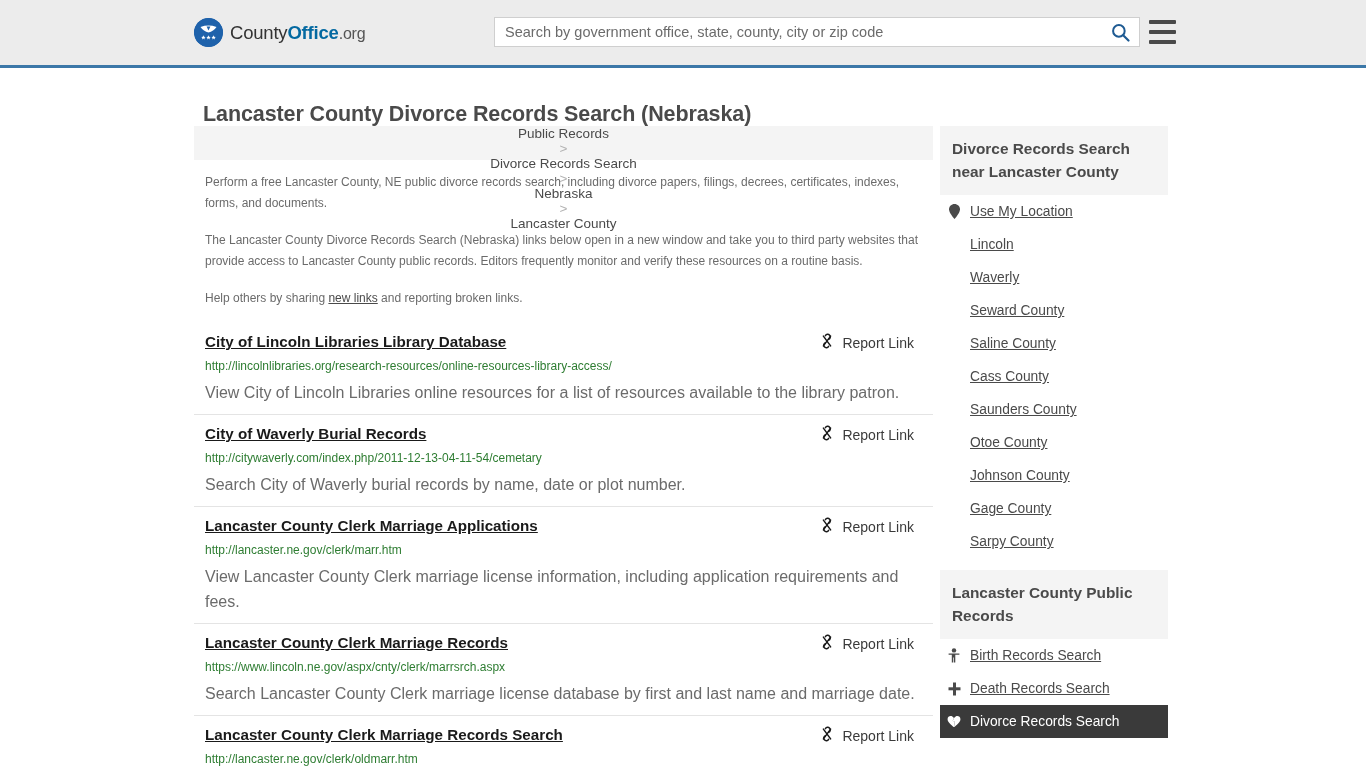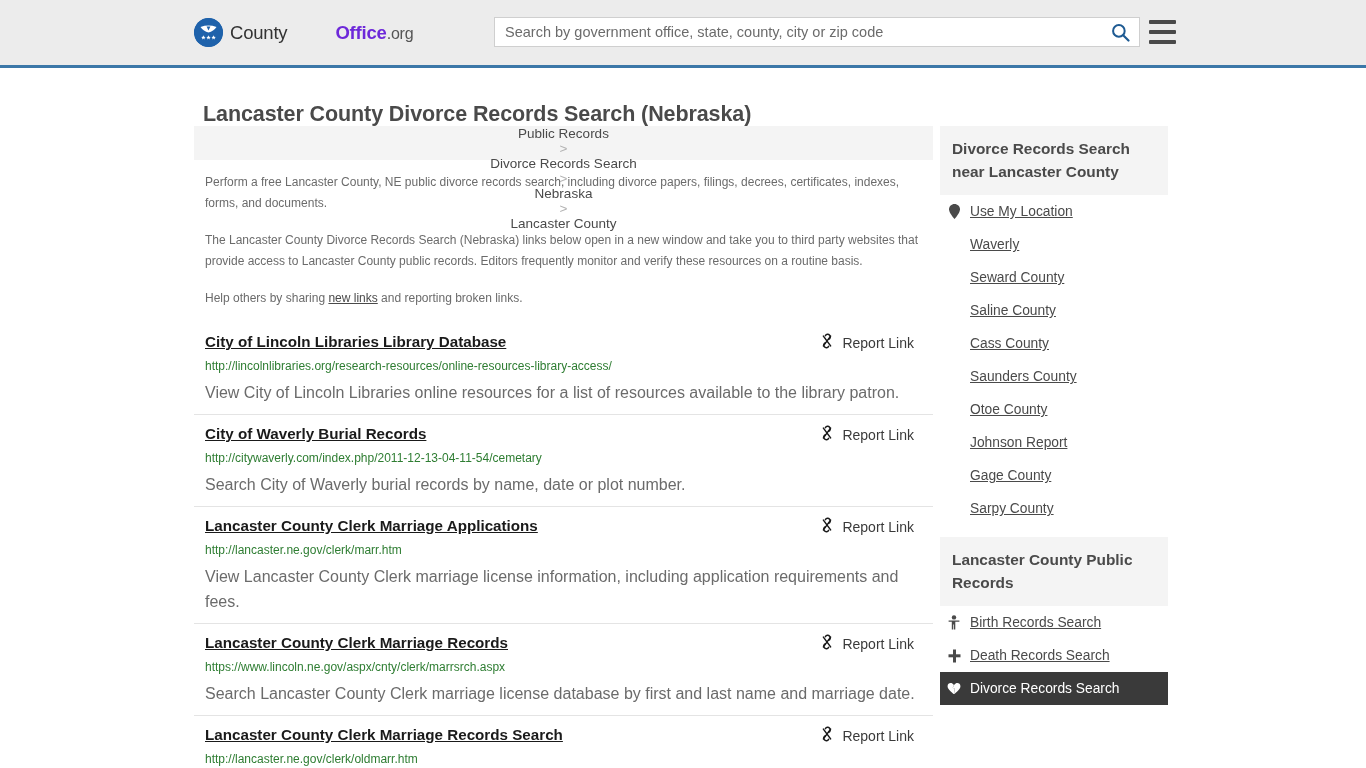--- a/index.html
+++ b/index.html
@@ -33,21 +33,21 @@
     background: #1e62ab;
     position: relative;
     flex: 0 0 auto;
     overflow: hidden;
   }
   .logo-mark svg { position: absolute; left: 0; top: 0; }
   .brand-text {
     font-size: 18.5px; letter-spacing: -0.2px;
     color: #333333; white-space: nowrap;
   }
-  .brand-text .b-bold { color: #6d28d9; font-weight: bold; margin-left: 48px; }
+  .brand-text .b-bold { color: #0369a1; font-weight: bold; }
   .brand-text .b-dark { color: #333333; }
   .brand-text .b-org { color: #555555; font-size: 16px; }
 
   #search-wrap {
     position: absolute; left: 494px; top: 17px;
     width: 646px; height: 30px;
     background: #ffffff;
     border: 1px solid #cfcfcf;
     display: flex; align-items: center;
   }
@@ -347,20 +347,24 @@
           <li class="side-item">
             <span class="ico">
               <svg width="11" height="15" viewBox="0 0 11 15" aria-hidden="true">
                 <path d="M5.5 0 C2.5 0 0 2.4 0 5.3 C0 9.2 5.5 15 5.5 15 C5.5 15 11 9.2 11 5.3 C11 2.4 8.5 0 5.5 0 Z" fill="currentColor"></path>
               </svg>
             </span>
             <a href="#">Use My Location</a>
           </li>
           <li class="side-item no-ico">
             <span class="ico"></span>
+            <a href="#">Lincoln</a>
+          </li>
+          <li class="side-item no-ico">
+            <span class="ico"></span>
             <a href="#">Waverly</a>
           </li>
           <li class="side-item no-ico">
             <span class="ico"></span>
             <a href="#">Seward County</a>
           </li>
           <li class="side-item no-ico">
             <span class="ico"></span>
             <a href="#">Saline County</a>
           </li>
@@ -371,21 +375,21 @@
           <li class="side-item no-ico">
             <span class="ico"></span>
             <a href="#">Saunders County</a>
           </li>
           <li class="side-item no-ico">
             <span class="ico"></span>
             <a href="#">Otoe County</a>
           </li>
           <li class="side-item no-ico">
             <span class="ico"></span>
-            <a href="#">Johnson Report</a>
+            <a href="#">Johnson County</a>
           </li>
           <li class="side-item no-ico">
             <span class="ico"></span>
             <a href="#">Gage County</a>
           </li>
           <li class="side-item no-ico">
             <span class="ico"></span>
             <a href="#">Sarpy County</a>
           </li>
         </ul>

